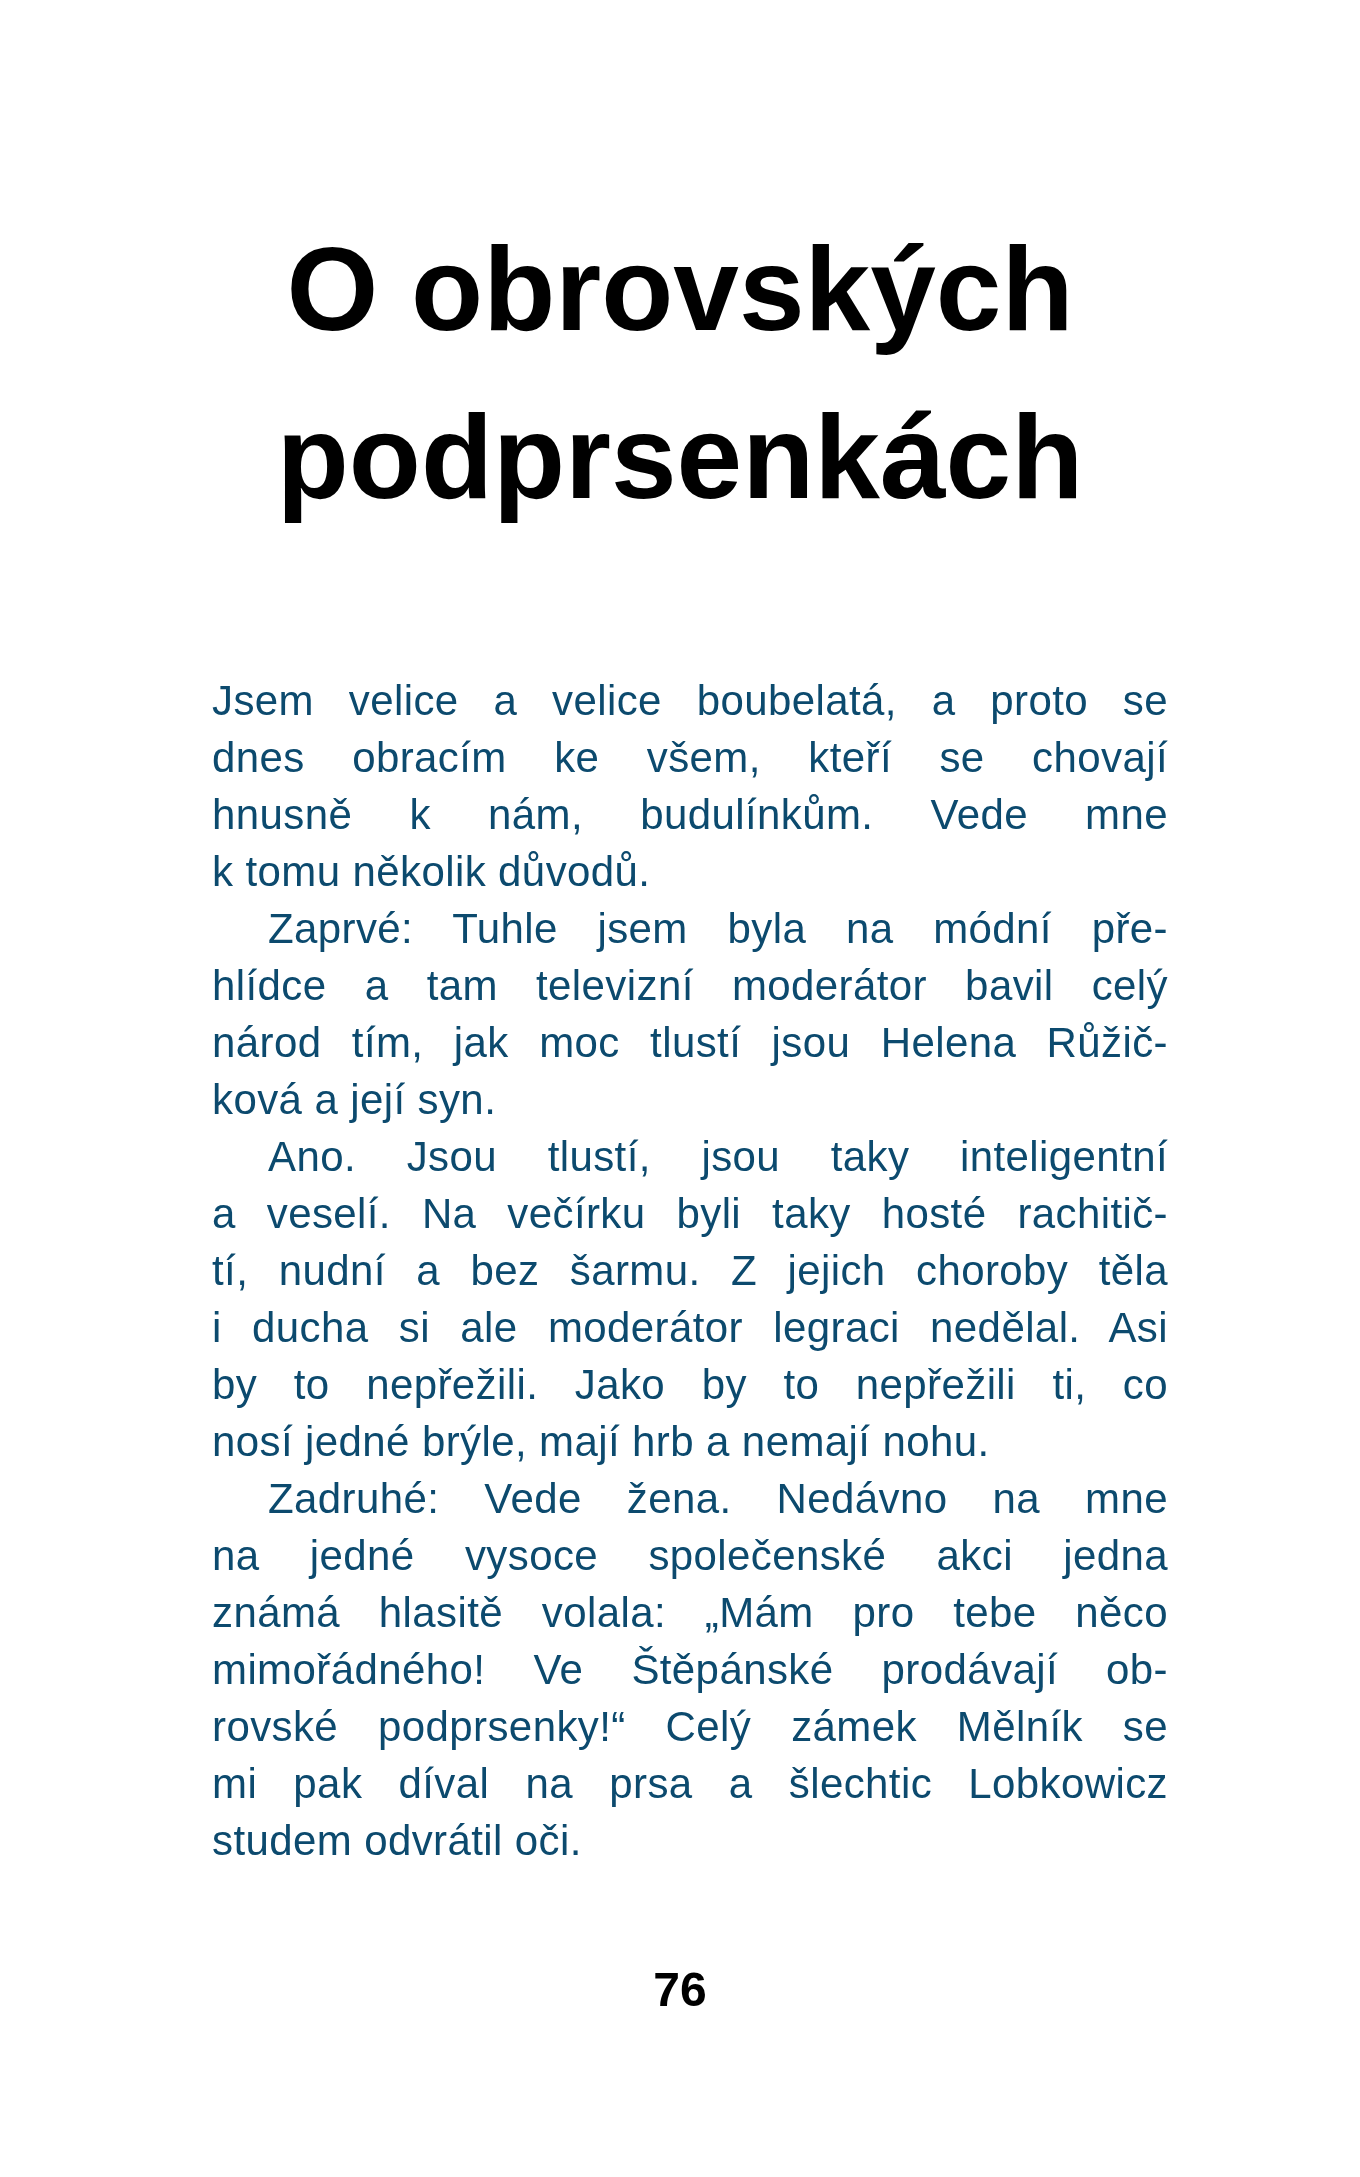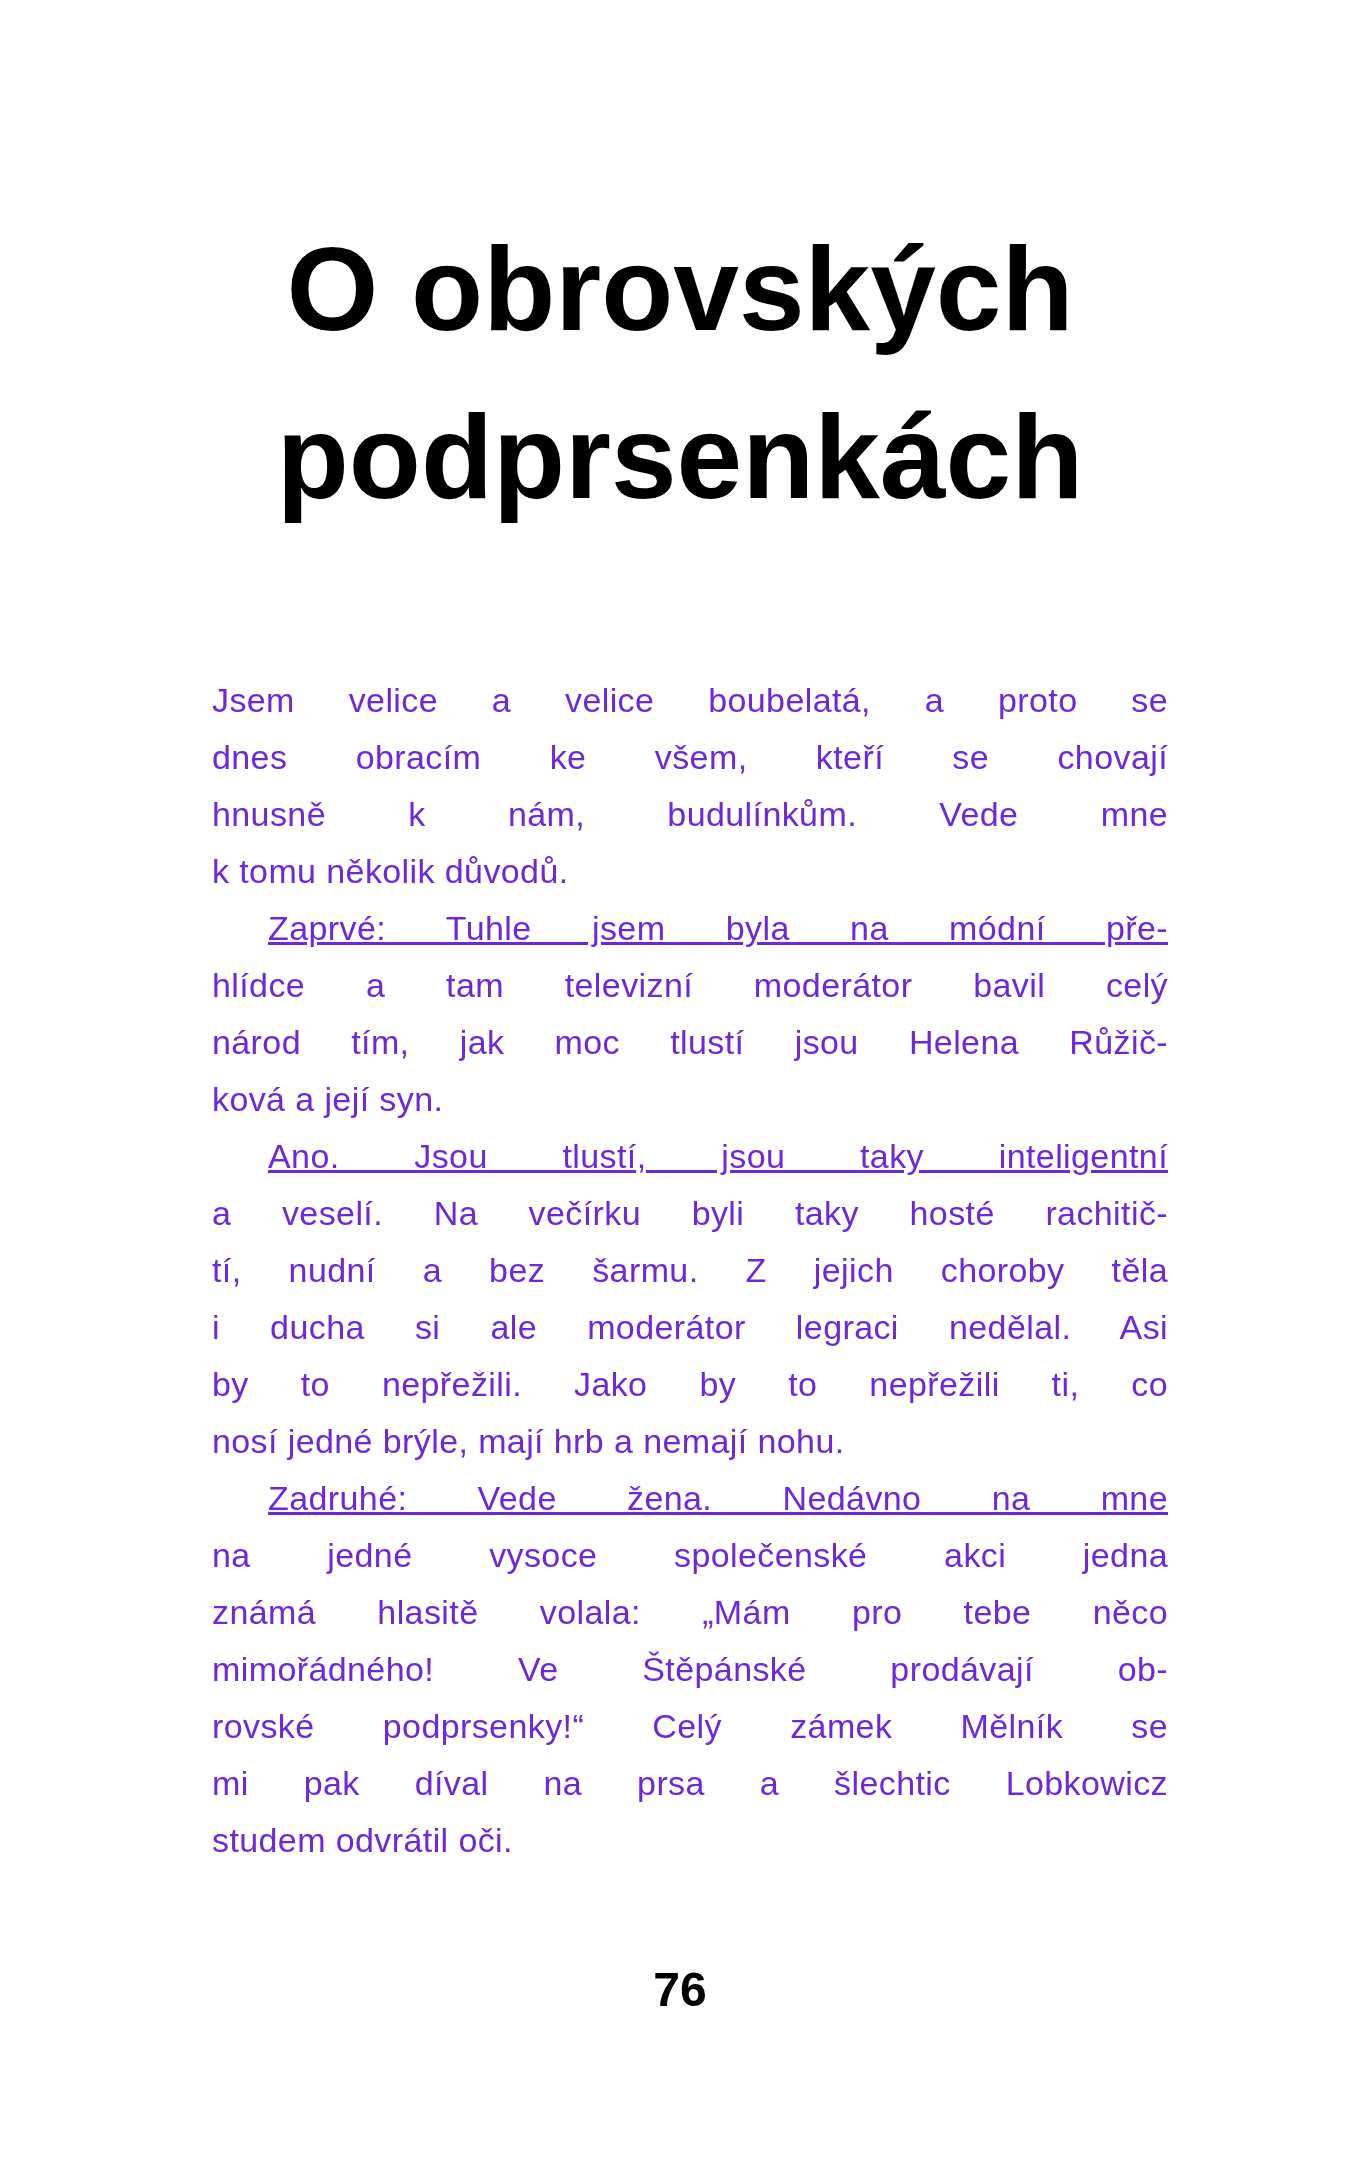--- a/index.html
+++ b/index.html
@@ -29,36 +29,35 @@
     position: absolute;
     left: 212px;
     top: 672px;
     width: 956px;
   }
   .para {
     margin: 0;
     padding: 0;
   }
   .tline {
-    font-size: 34px;
+    font-size: 42px;
     line-height: 57px;
     height: 57px;
     letter-spacing: 0.4px;
     white-space: normal;
     text-align: justify;
     text-align-last: justify;
-    color: #6d28d9;
+    color: #0c4a6e;
   }
   .tline.last {
     text-align: center;
     text-align-last: left;
   }
   .tline.indent {
     padding-left: 56px;
-    text-decoration: underline;
   }
   .page-number {
     position: absolute;
     left: 0;
     top: 1962px;
     width: 1360px;
     text-align: center;
     font-size: 48px;
     font-weight: bold;
     color: #000000;

